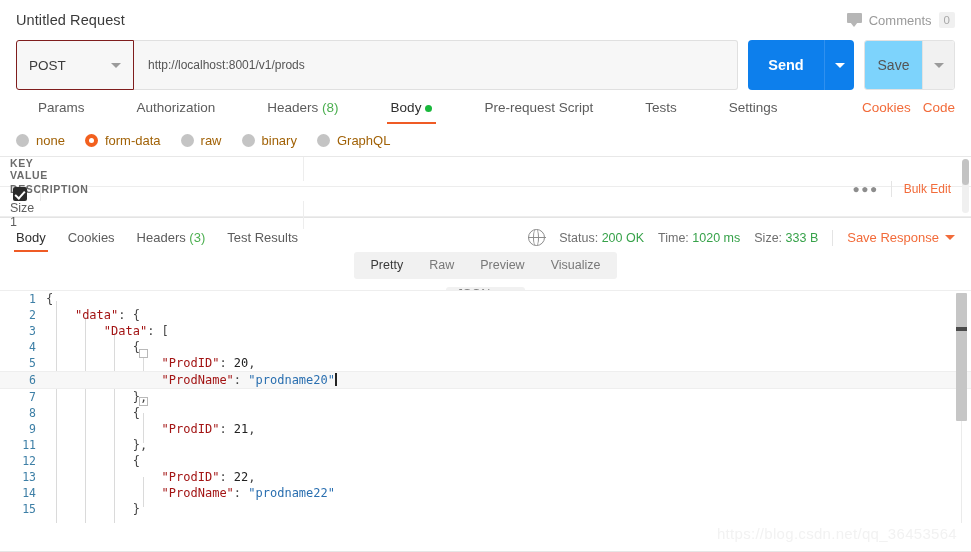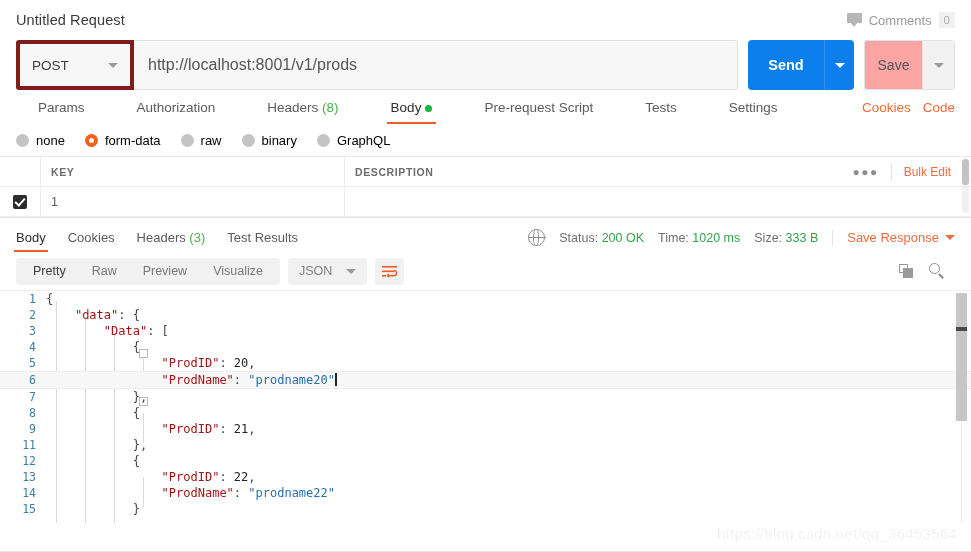--- a/index.html
+++ b/index.html
@@ -73,21 +73,21 @@
   
   .url-row {
     display: flex;
     align-items: stretch;
     padding: 0 16px;
     height: 50px;
     gap: 10px;
   }
   .method-box {
     width: 118px;
-    border: 4px solid #7f1d1d;
+    border: 1px solid #7f1d1d;
     background: #f7f7f7;
     border-radius: 3px 0 0 3px;
     display: flex;
     align-items: center;
     padding: 0 12px;
     box-sizing: border-box;
     font-size: 13.5px;
     color: #3c3c3c;
   }
   .method-box .caret {
@@ -103,21 +103,21 @@
   .url-box {
     flex: 1;
     border: 1px solid #e0e0e0;
     border-left: none;
     background: #f7f7f7;
     border-radius: 0 3px 3px 0;
     display: flex;
     align-items: center;
     padding: 0 14px;
     box-sizing: border-box;
-    font-size: 16px;
+    font-size: 12px;
     color: #555;
     margin-left: -10px;
   }
   .send-group {
     display: flex;
     align-items: stretch;
     border-radius: 4px;
     overflow: hidden;
   }
   .send-btn {
@@ -143,21 +143,21 @@
   .send-split .caret { border-top-color: #ffffff; }
   .save-group {
     display: flex;
     align-items: stretch;
     border-radius: 3px;
     overflow: hidden;
     border: 1px solid #e2e2e2;
     box-sizing: border-box;
   }
   .save-btn {
-    background: #fca5a5;
+    background: #7dd3fc;
     color: #555;
     font-size: 14px;
     display: flex;
     align-items: center;
     justify-content: center;
     width: 57px;
     cursor: pointer;
   }
   .save-split {
     background: #f1f1f1;
@@ -224,21 +224,21 @@
     align-items: center;
     height: 32px;
     padding: 0 16px;
     gap: 20px;
   }
   .radio-item {
     display: flex;
     align-items: center;
     gap: 7px;
     font-size: 13px;
-    color: #000000;
+    color: #a16207;
     cursor: pointer;
   }
   .radio {
     width: 13px; height: 13px;
     border-radius: 50%;
     background: #c4c4c4;
     display: inline-block;
     position: relative;
     flex: none;
   }
@@ -258,20 +258,21 @@
   .kv-table {
     border-top: 1px solid #e8e8e8;
     position: relative;
   }
   .kv-row {
     display: flex;
     height: 30px;
     align-items: stretch;
     border-bottom: 1px solid #ededed;
     box-sizing: border-box;
+    flex-direction: column;
   }
   .kv-check-cell {
     width: 40px;
     flex: none;
     border-right: 1px solid #ededed;
     display: flex;
     align-items: center;
     justify-content: center;
   }
   .kv-cell {
@@ -423,20 +424,21 @@
   }
   .save-resp .caret { border-top-color: #f26b3a; }
 
   
   .view-bar {
     display: flex;
     align-items: center;
     height: 38px;
     padding: 0 16px;
     gap: 8px;
+    flex-direction: column;
   }
   .seg-group {
     display: flex;
     align-items: center;
     background: #f1f1f1;
     border-radius: 3px;
     height: 27px;
     padding: 0 4px;
   }
   .seg {
@@ -700,32 +702,38 @@
       <span>GraphQL</span>
     </div>
   </div>
 
 <div class="kv-table">
   <div class="kv-row">
     <div class="kv-check-cell"></div>
     <div class="kv-cell key">
       <span class="hdr-text">KEY</span>
     </div>
+    <div class="kv-cell value">
+      <span class="hdr-text">VALUE</span>
+    </div>
     <div class="kv-cell desc">
       <span class="hdr-text">DESCRIPTION</span>
       <span class="hdr-actions">
         <span class="dots">●●●</span>
         <span class="vsep"></span>
         <span class="bulk-edit">Bulk Edit</span>
       </span>
     </div>
   </div>
   <div class="kv-row">
     <div class="kv-check-cell">
       <span class="checkbox"></span>
+    </div>
+    <div class="kv-cell key">
+      <span class="row-text">Size</span>
     </div>
     <div class="kv-cell value">
       <span class="row-text">1</span>
     </div>
     <div class="kv-cell desc">
       <span class="row-text"></span>
     </div>
   </div>
   <div class="table-scroll">
     <span class="thumb"></span>

